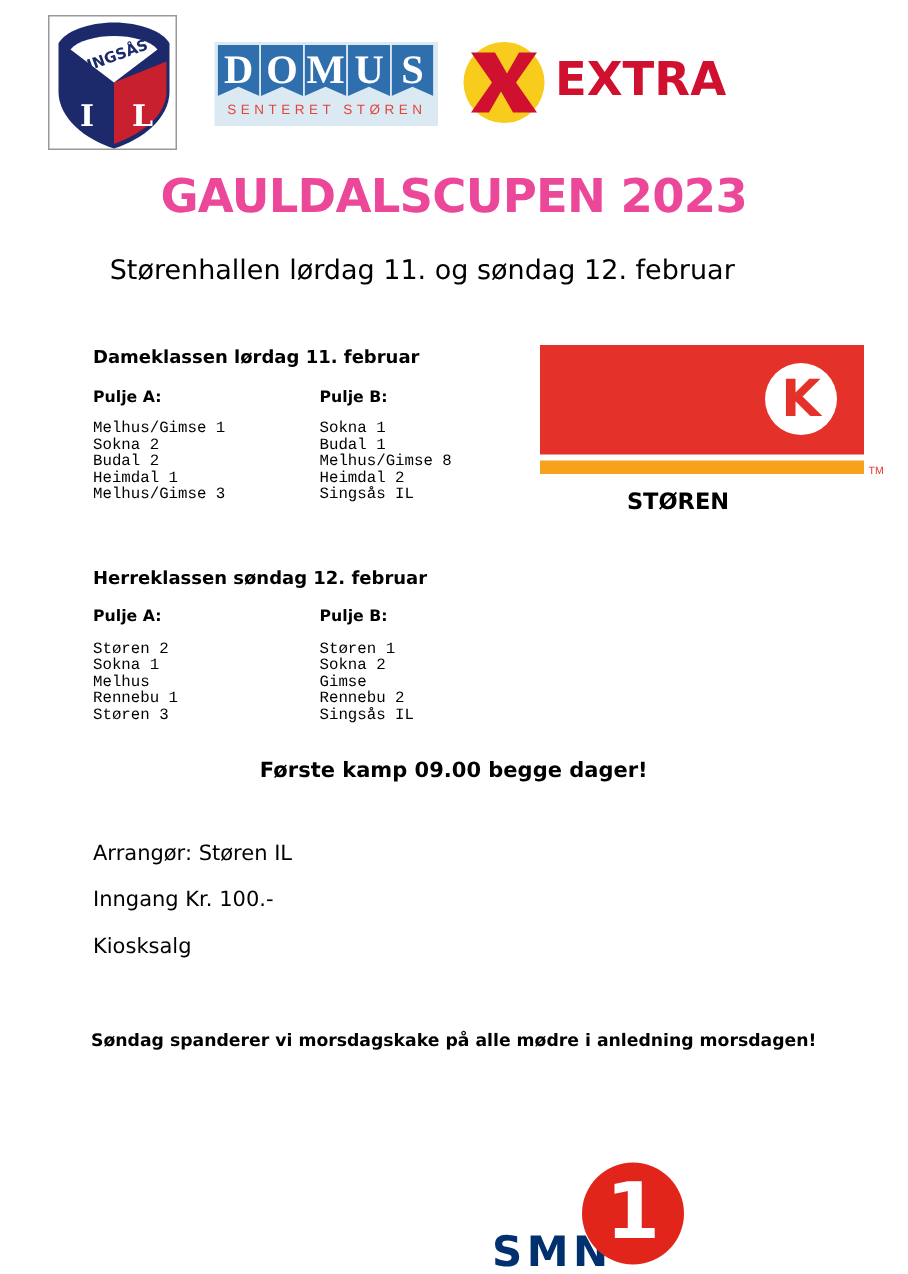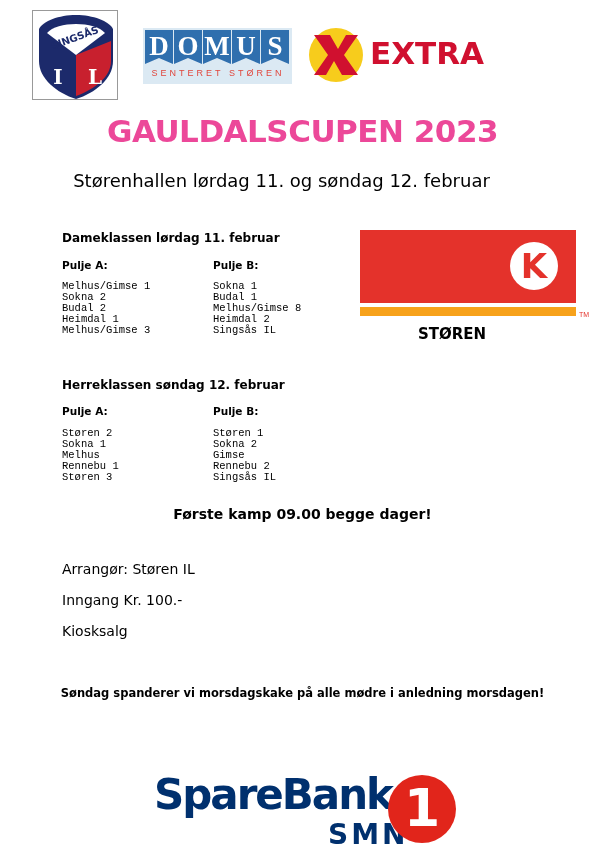--- a/index.html
+++ b/index.html
@@ -128,16 +128,15 @@
 
 <div class="abs first-match">Første kamp 09.00 begge dager!</div>
 
 <div class="abs info" style="top:561px">Arrangør: Støren IL</div>
 <div class="abs info" style="top:592px">Inngang Kr. 100.-</div>
 <div class="abs info" style="top:623px">Kiosksalg</div>
 
 <div class="abs sunday-note">Søndag spanderer vi morsdagskake på alle mødre i anledning morsdagen!</div>
 
 <div class="abs sb-logo">
-  <div class="sb-word">SpareBank</div>
   <div class="sb-smn">SMN</div>
   <div class="sb-circle">1</div>
 </div>
 
 </body></html>

